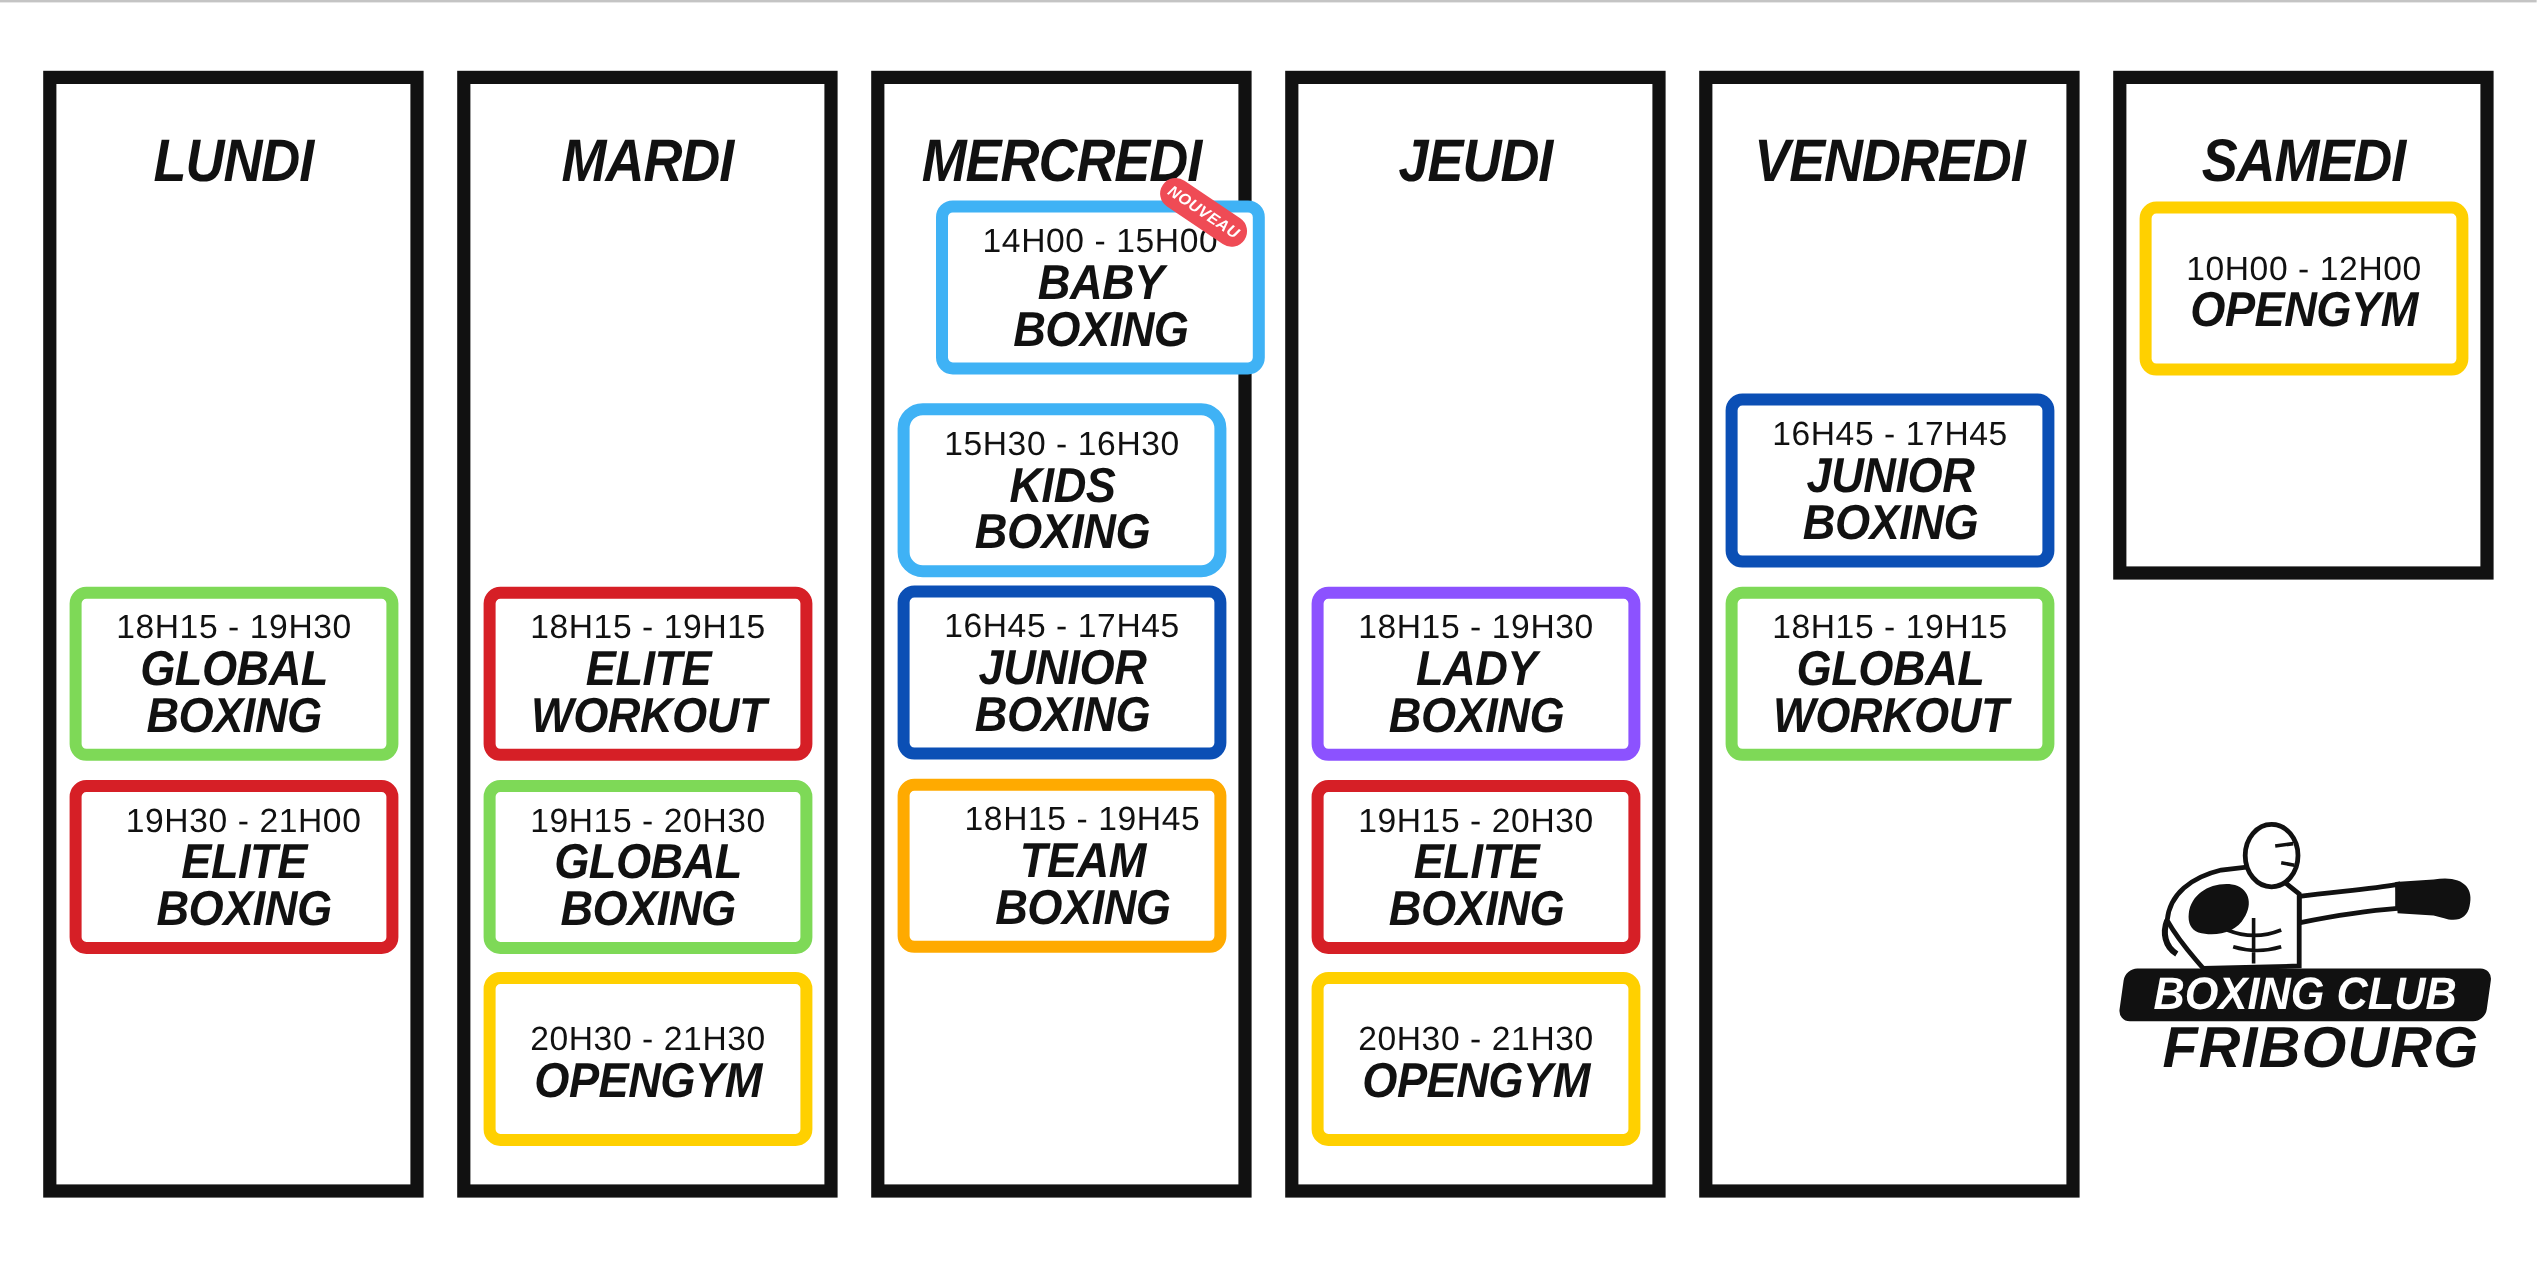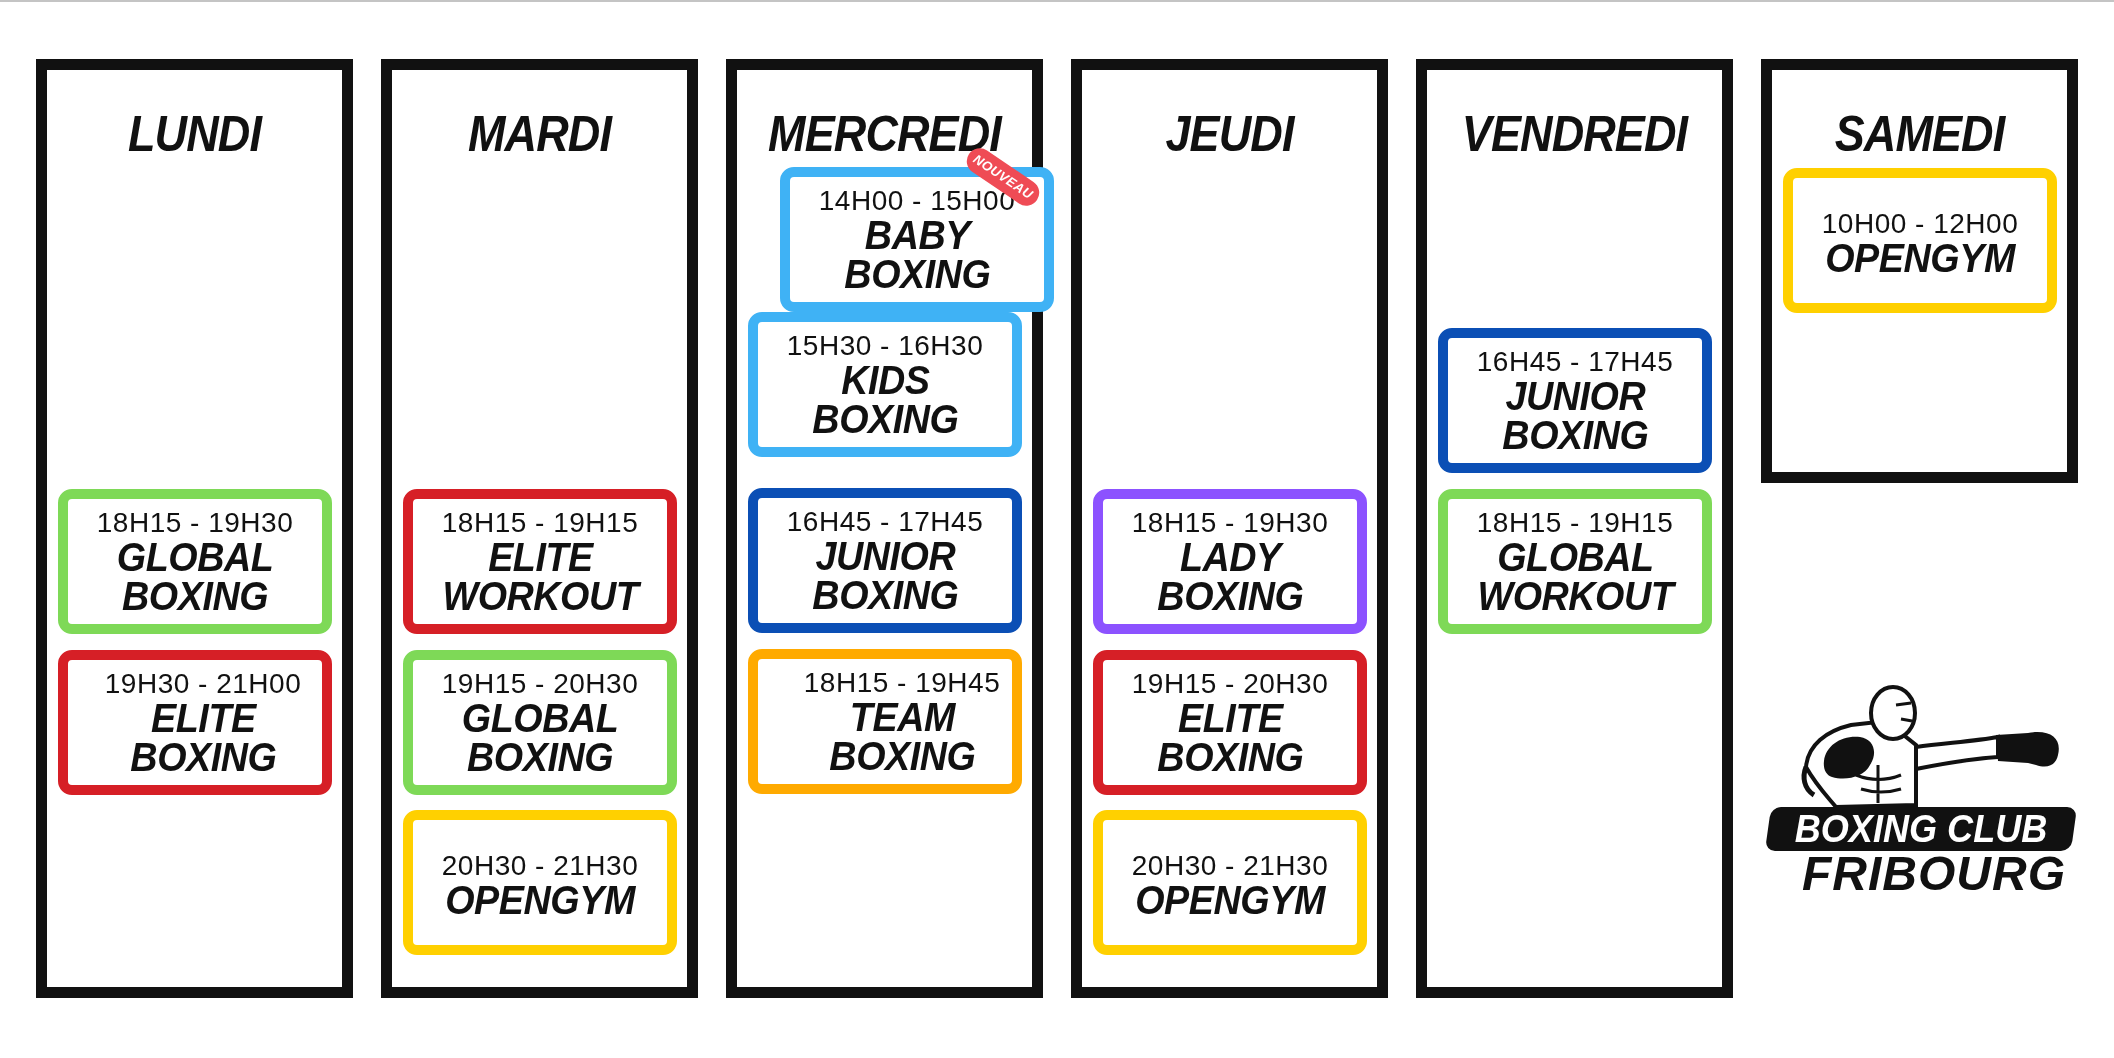--- a/index.html
+++ b/index.html
@@ -100,21 +100,21 @@
 
 <div class="day-col" style="left:726px;">
   <div class="day-title">MERCREDI</div>
 </div>
 <div class="card" style="left:780px; top:167px; border-color:#3fb2f5;">
   <div class="time">14H00 - 15H00</div>
   <div class="title">BABY
 BOXING</div>
 </div>
 <div class="badge">NOUVEAU</div>
-<div class="card" style="left:748px; top:312px; border-color:#3fb2f5;">
+<div class="card" style="left:748px; top:336px; border-color:#3fb2f5;border-radius:21px;">
   <div class="time">15H30 - 16H30</div>
   <div class="title">KIDS
 BOXING</div>
 </div>
 <div class="card" style="left:748px; top:488px; border-color:#0b4fb5;">
   <div class="time">16H45 - 17H45</div>
   <div class="title">JUNIOR
 BOXING</div>
 </div>
 <div class="card" style="left:748px; top:649px; border-color:#ffaa00;padding-left:34px;">

